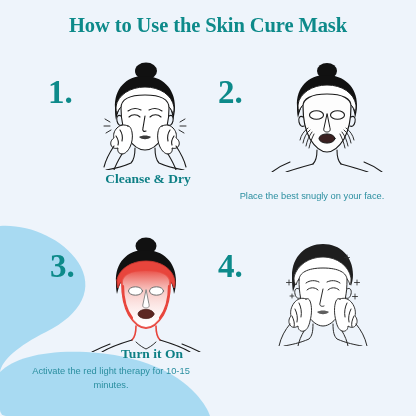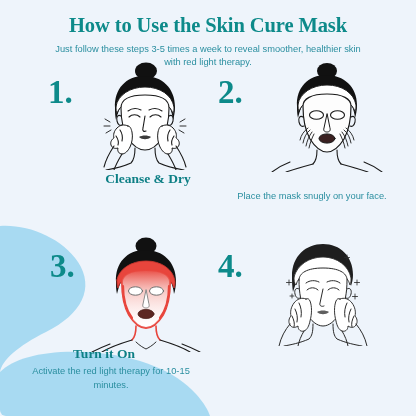--- a/index.html
+++ b/index.html
@@ -107,21 +107,21 @@
     width: 208px;
     text-align: center;
     font-family: "Liberation Serif", serif;
     font-weight: bold;
     font-size: 13.5px;
     color: #0d7f85;
   }
   .step-1 .step-heading,
   .step-2 .step-heading { top: 109px; margin-left: 44px; }
   .step-3 .step-heading,
-  .step-4 .step-heading { top: 114px; }
+  .step-4 .step-heading { top: 114px; padding-left: 48px; }
 
   .step-caption {
     position: absolute;
     left: 0;
     width: 208px;
     text-align: center;
     font-family: "Liberation Sans", sans-serif;
     font-size: 9.3px;
     color: #2b8fa0;
     line-height: 1.5;
@@ -138,21 +138,20 @@
 
 <div id="infographic">
 
   <svg class="bg-wave" viewBox="0 0 416 416" aria-hidden="true">
     <path d="M0,226 C28,224 62,238 78,262 C95,288 82,314 46,332 C18,346 2,360 0,372 Z" fill="#a8daf2"></path>
     <path d="M0,372 C14,358 44,350 86,352 C140,355 176,372 196,394 C204,403 208,410 210,416 L0,416 Z" fill="#a8daf2"></path>
   </svg>
 
   <div class="header">
     <div class="title">How to Use the Skin Cure Mask</div>
-    <div class="subtitle">Just follow these steps 3-5 times a week to reveal smoother, healthier skin with red light therapy.</div>
   </div>
 
   <div class="grid">
 
     <div class="step step-1">
       <div class="step-inner">
         <div class="step-num">1.</div>
         <svg class="step-art" width="112" height="108" viewBox="0 0 112 108" aria-hidden="true">
           <g fill="none" stroke="#1a1a1a" stroke-width="1.1" stroke-linecap="round" stroke-linejoin="round">
 
@@ -247,21 +246,21 @@
             <path d="M39,55 C36,53 34,56 35,60 C36,64 38,65 40,64"></path>
             <path d="M87,55 C90,53 92,56 91,60 C90,64 88,65 86,64"></path>
 
             <path d="M53,88 C53,95 52,99 49,102"></path>
             <path d="M73,88 C73,95 74,99 77,102"></path>
 
             <path d="M49,102 C38,105 28,108 22,110 M26,100 C18,103 12,107 8,110"></path>
             <path d="M77,102 C88,105 98,108 104,110 M100,100 C108,103 114,107 118,110"></path>
           </g>
         </svg>
-        <div class="step-caption">Place the mask snugly on your face.</div>
+        <div class="step-caption">Place the best snugly on your face.</div>
       </div>
     </div>
 
     <div class="step step-3">
       <div class="step-inner">
         <div class="step-num">3.</div>
         <svg class="step-art" width="122" height="116" viewBox="0 0 122 116" aria-hidden="true">
           <defs>
             <linearGradient id="redglow" x1="0" y1="0" x2="0" y2="1">
               <stop offset="0%" stop-color="#e8453c" stop-opacity="0.95"></stop>

